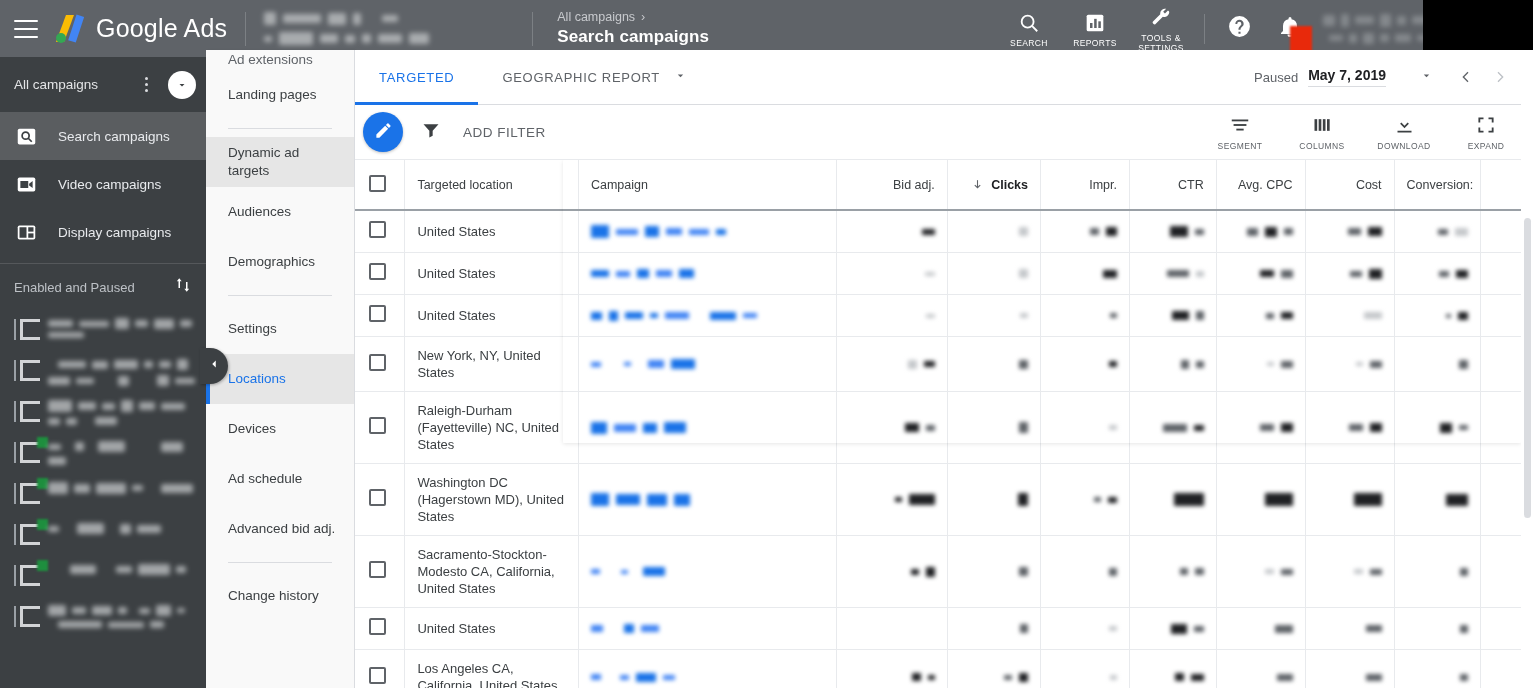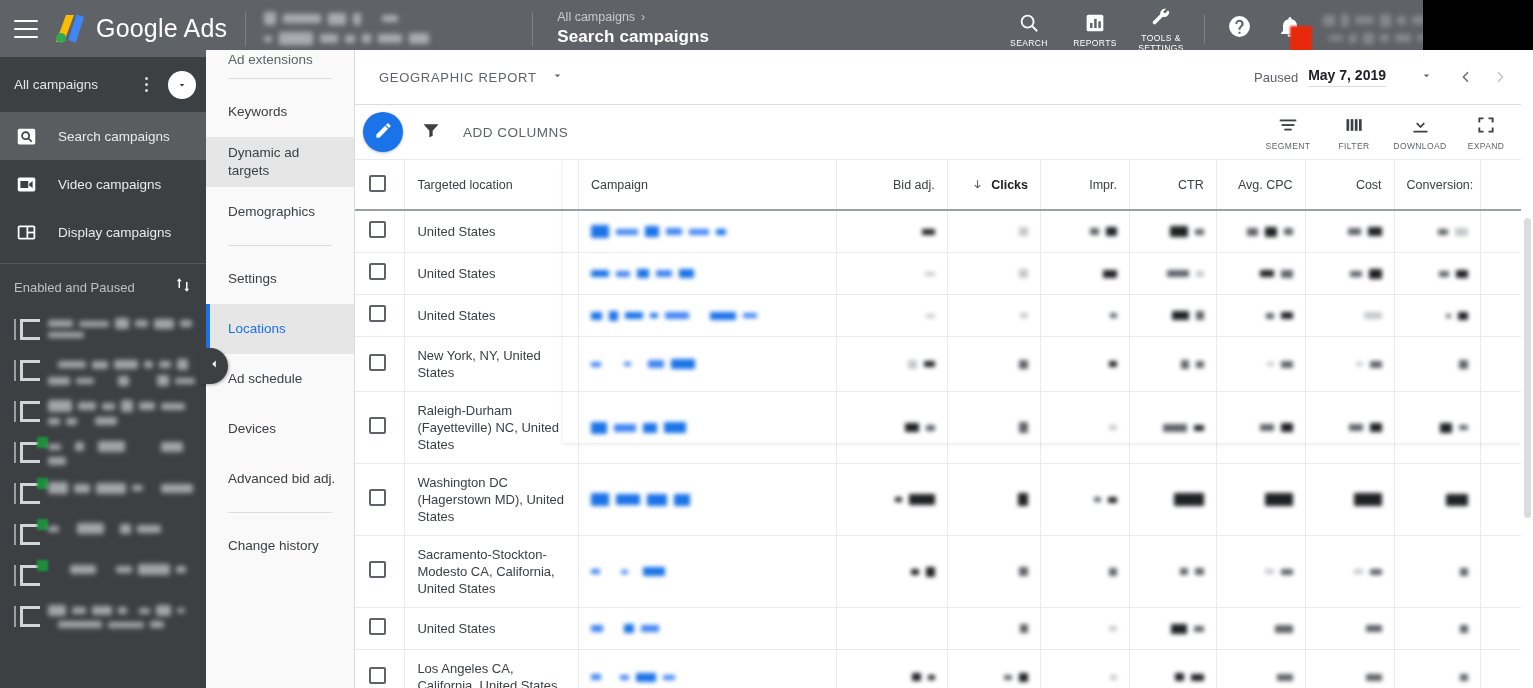--- a/index.html
+++ b/index.html
@@ -126,21 +126,21 @@
     padding-bottom: 3px; cursor: pointer; }
   .dr-caret { margin: 0 16px 0 34px; cursor: pointer; }
   .dr-nav { width: 34px; height: 34px; display: flex; align-items: center; justify-content: center; cursor: pointer; }
 
   .toolbar { height: 55px; border-bottom: 1px solid #e8eaed; display: flex; align-items: center; padding-left: 8px; }
   .editfab { width: 40px; height: 40px; border-radius: 50%; background: #1a73e8;
     display: flex; align-items: center; justify-content: center; margin-right: 18px;
     box-shadow: 0 1px 3px rgba(0,0,0,.25); cursor: pointer; flex: none; }
   .funnel { margin-right: 22px; cursor: pointer; display: flex; align-items: center; }
   .addfilter { color: #5f6368; font-size: 13.5px; letter-spacing: .5px; cursor: pointer; }
-  .tb-right { margin-left: auto; display: flex; align-items: flex-end; padding-right: 14px; gap: 0; }
+  .tb-right { margin-left: auto; display: flex; align-items: flex-end; padding-right: 14px; gap: 16px; }
   .tbicon { width: 66px; display: flex; flex-direction: column; align-items: center; cursor: pointer; }
   .tbicon .g { height: 24px; display: flex; align-items: center; justify-content: center; }
   .tbicon .l { font-size: 8.5px; color: #5f6368; letter-spacing: .4px; margin-top: 4px; }
 
   
   .tablewrap { position: relative; height: 528px; overflow: hidden; }
   table.grid { border-collapse: collapse; table-layout: fixed; width: 1178px; }
   table.grid th, table.grid td { border-right: 1px solid #e8eaed; vertical-align: middle; }
   table.grid thead th { height: 50px; font-weight: normal; font-size: 12.5px; color: #3c4043;
     background: #fff; border-bottom: 2px solid #9aa0a6; padding: 0 12px; }
@@ -541,38 +541,40 @@
   <div class="collapse-btn">
     <span>
       <svg width="14" height="14" viewBox="0 0 24 24" fill="#fff">
           <path d="M15 6l-6 6 6 6z"></path>
         </svg>
     </span>
   </div>
 
   <div class="subnav">
     <div class="subitem partial">Ad extensions</div>
+    <div class="subitem">Landing pages</div>
     <div class="subdiv"></div>
-    <div class="subitem">Keywords</div>
     <div class="subitem hl">Dynamic ad targets</div>
+    <div class="subitem">Audiences</div>
     <div class="subitem">Demographics</div>
     <div class="subdiv"></div>
     <div class="subitem">Settings</div>
     <div class="subitem sel">Locations</div>
+    <div class="subitem">Devices</div>
     <div class="subitem">Ad schedule</div>
-    <div class="subitem">Devices</div>
     <div class="subitem">Advanced bid adj.</div>
     <div class="subdiv"></div>
     <div class="subitem">Change history</div>
 
   </div>
 
   <div class="main">
 
     <div class="tabsbar">
+      <div class="tab active">TARGETED</div>
       <div class="tab">
         <span>GEOGRAPHIC REPORT</span>
         <span class="caret">
           <svg width="13" height="13" viewBox="0 0 24 24" fill="#5f6368">
               <path d="M7 10l5 5 5-5z"></path>
             </svg>
         </span>
       </div>
 
       <div class="daterange">
@@ -604,21 +606,21 @@
           </svg>
         </span>
       </div>
       <div class="funnel">
         <span>
           <svg width="20" height="20" viewBox="0 0 24 24" fill="#3c4043">
               <path d="M3 5h18l-7 8v6l-4 2v-8z"></path>
             </svg>
         </span>
       </div>
-      <div class="addfilter">ADD COLUMNS</div>
+      <div class="addfilter">ADD FILTER</div>
 
       <div class="tb-right">
         <div class="tbicon">
           <span class="g">
             <svg width="22" height="22" viewBox="0 0 24 24" fill="#3c4043">
               <rect x="3" y="6" width="18" height="2"></rect>
                 <rect x="5" y="11" width="14" height="2"></rect>
                 <rect x="8" y="16" width="8" height="2"></rect>
             </svg>
           </span>
@@ -626,21 +628,21 @@
         </div>
         <div class="tbicon">
           <span class="g">
             <svg width="20" height="20" viewBox="0 0 24 24" fill="#3c4043">
               <rect x="3" y="5" width="3.2" height="14"></rect>
                 <rect x="8" y="5" width="3.2" height="14"></rect>
               <rect x="13" y="5" width="3.2" height="14"></rect>
                 <rect x="18" y="5" width="3.2" height="14"></rect>
             </svg>
           </span>
-          <span class="l">FILTER</span>
+          <span class="l">COLUMNS</span>
         </div>
         <div class="tbicon">
           <span class="g">
             <svg width="21" height="21" viewBox="0 0 24 24" fill="#3c4043">
               <path d="M12 3v9.2l3.6-3.6 1.4 1.4L12 15 7 10l1.4-1.4L12 12.2V3z"></path>
                 <rect x="4" y="18" width="16" height="2"></rect>
             </svg>
           </span>
           <span class="l">DOWNLOAD</span>
         </div>

